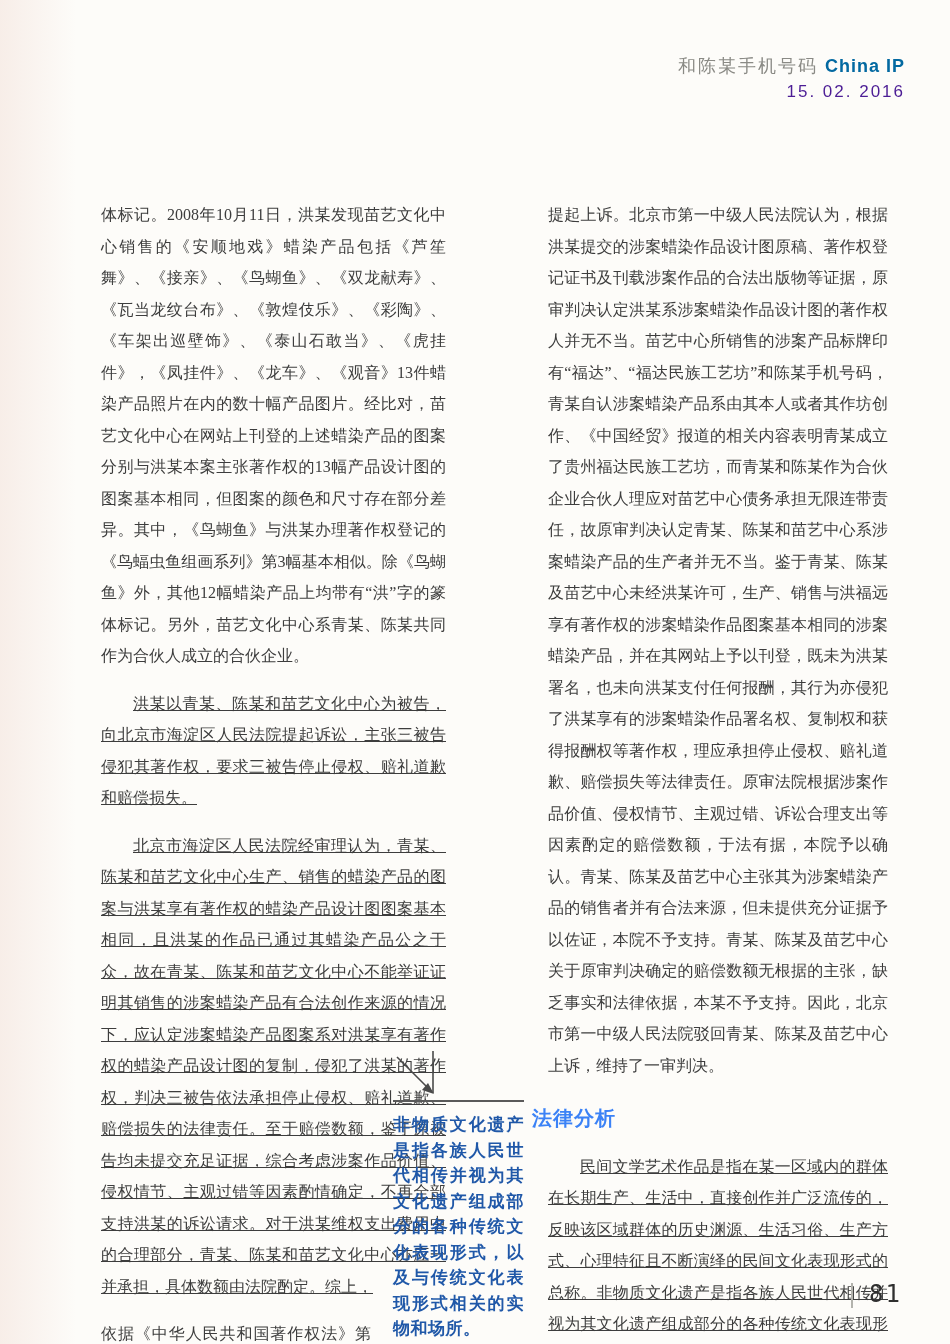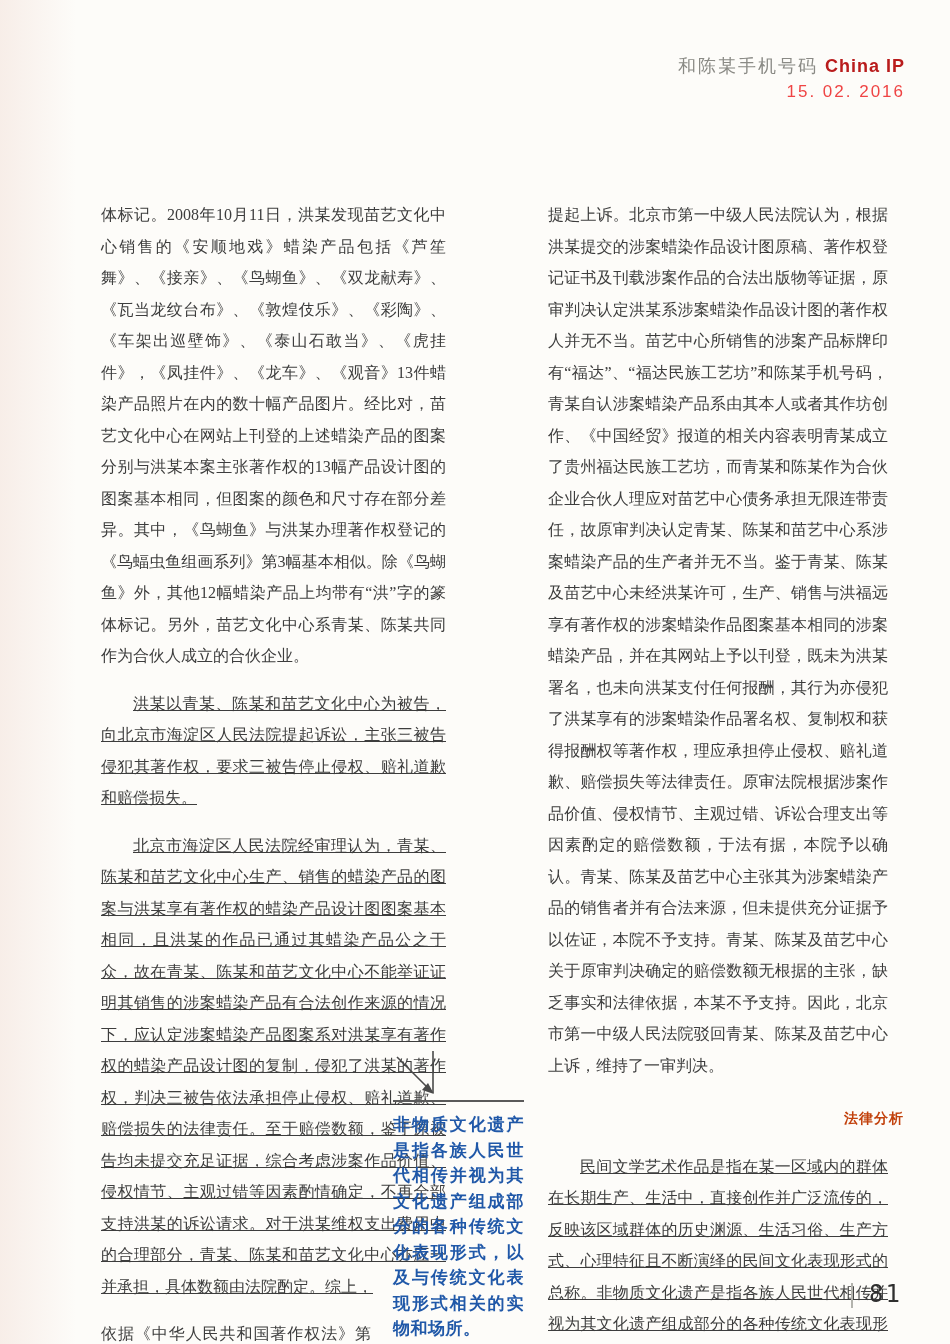--- a/index.html
+++ b/index.html
@@ -20,41 +20,41 @@
     pointer-events:none;
   }
   .header{
     position:absolute;top:54px;right:45px;
     text-align:right;
     font-family:"Liberation Sans","DejaVu Sans",sans-serif;
     color:#8a8a85;
     line-height:1.35;
   }
   .header .title-line{font-size:18px;letter-spacing:2px;}
-  .header .title-en{font-weight:bold;color:#b91c1c;letter-spacing:1px;}
-  .header .date-line{font-size:17px;letter-spacing:2px;color:#ef4444;margin-top:3px;}
+  .header .title-en{font-weight:bold;color:#0369a1;letter-spacing:1px;}
+  .header .date-line{font-size:17px;letter-spacing:2px;color:#4c1d95;margin-top:3px;}
 
   .col{
     position:absolute;top:183px;
     font-size:16px;line-height:31.5px;
     text-align:justify;
     color:#3d3d3d;
   }
   .col p{margin:16px;padding:0;}
   .col p.indent{text-indent:2em;text-decoration:underline;}
   .left-col{left:85px;width:377px;}
   .left-narrow{width:302px;}
   .right-col{left:532px;width:372px;}
 
   .section-heading{
     font-family:"Liberation Sans","DejaVu Sans",sans-serif;
-    font-weight:bold;font-size:14px;color:#c2410c;
+    font-weight:bold;font-size:20px;color:#3b82f6;
     letter-spacing:1px;
     margin:22px 0 14px 0 !important;
-    text-align:right;
+    text-align:left;
   }
 
   .pullquote{
     position:absolute;left:393px;top:1050px;width:131px;
   }
   .pullquote .arrow{display:block;}
   .pullquote .rule{border-bottom:2px solid #5a5a5a;margin-top:2px;}
   .pullquote .pq-text{
     margin-top:10px;
     font-family:"Liberation Sans","DejaVu Sans",sans-serif;

